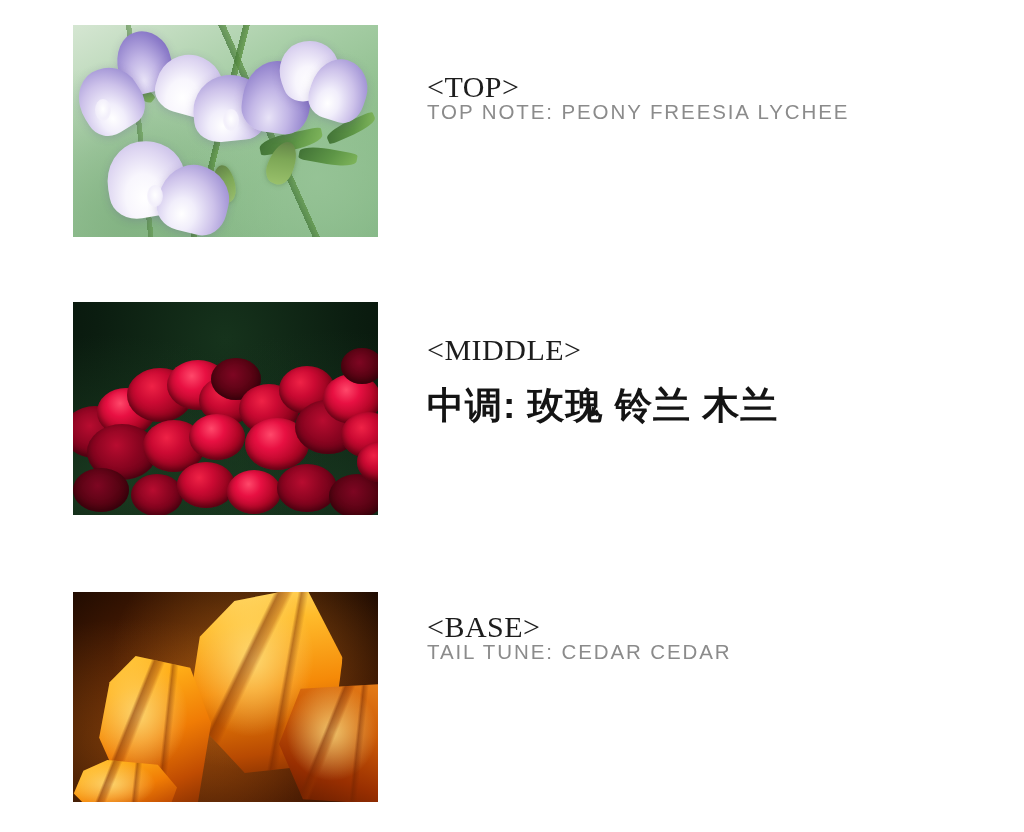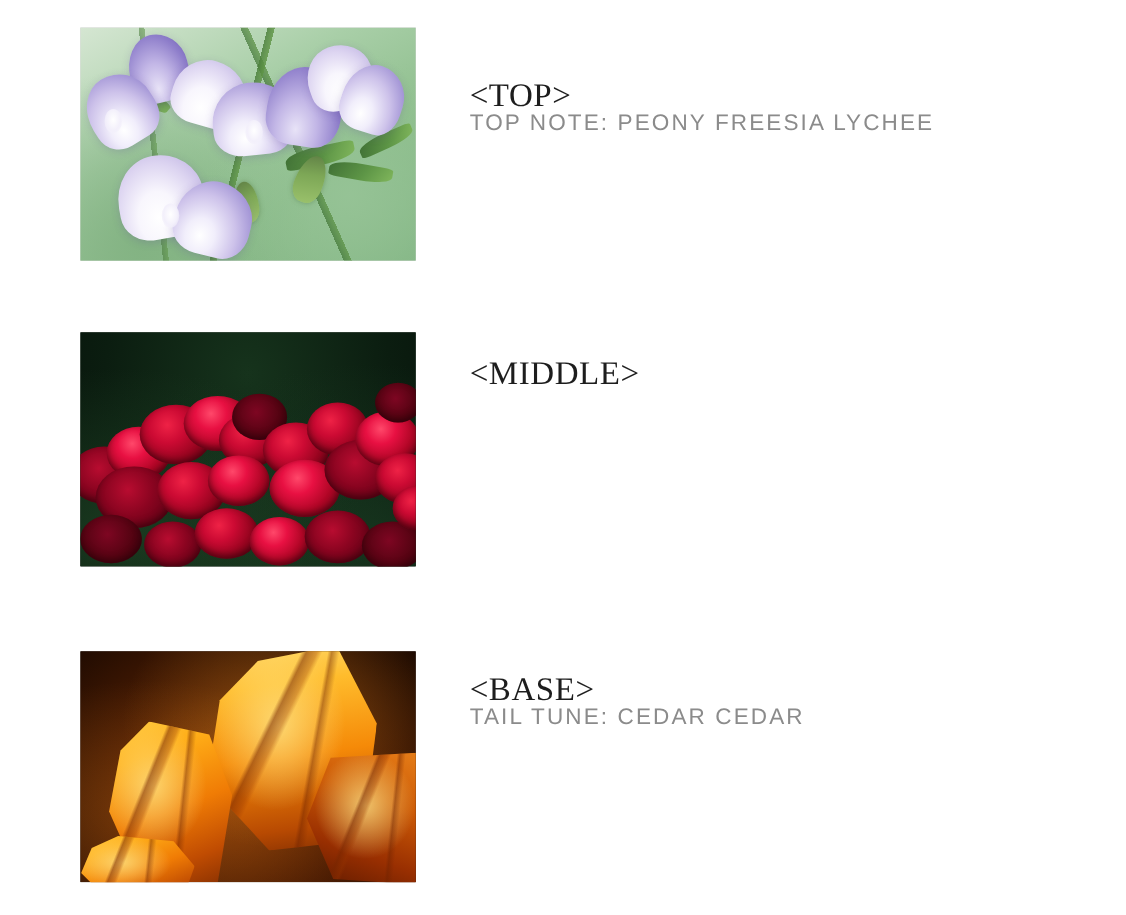--- a/index.html
+++ b/index.html
@@ -194,21 +194,21 @@
     font-family: "Liberation Sans", "DejaVu Sans", sans-serif;
     font-weight: 300;
     font-size: 20.5px;
     line-height: 1;
     color: #8b8b8b;
     letter-spacing: 1.9px;
     white-space: nowrap;
   }
 
   #row-top    .label { margin-top: 47px; }
-  #row-middle .label { margin-top: 23px; }
+  #row-middle .label { margin-top: 33px; }
   #row-base   .label { margin-top: 20px; }
 
   .label + .cjk  { margin-top: 22px; }
   .cjk   + .latin{ margin-top: 26px; }
 
   #row-middle .latin { letter-spacing: 1.1px; }
 </style>
 </head>
 <body>
 
@@ -278,20 +278,21 @@
       <div class="rose" style="left:104px; top:160px; width:58px; height:46px;"></div>
       <div class="rose bright" style="left:154px; top:168px; width:54px; height:44px;"></div>
       <div class="rose deep" style="left:204px; top:162px; width:60px; height:48px;"></div>
       <div class="rose dim" style="left:256px; top:172px; width:56px; height:44px;"></div>
       <div class="rose" style="left:284px; top:140px; width:44px; height:40px;"></div>
       <div class="rose dim" style="left:268px; top:46px;  width:42px; height:36px;"></div>
     </div>
 
     <div class="text-col">
       <div class="label">&lt;MIDDLE&gt;</div>
+      <div class="cjk">中调: 玫瑰 铃兰 木兰</div>
     </div>
   </div>
 
   <div class="note-row" id="row-base">
 
     <div class="photo ph-amber">
       <div class="layer base"></div>
       <div class="layer glowbg"></div>
 
       <div class="chunk c2" style="left:108px; top:-8px; width:160px; height:190px; transform:rotate(4deg);">

